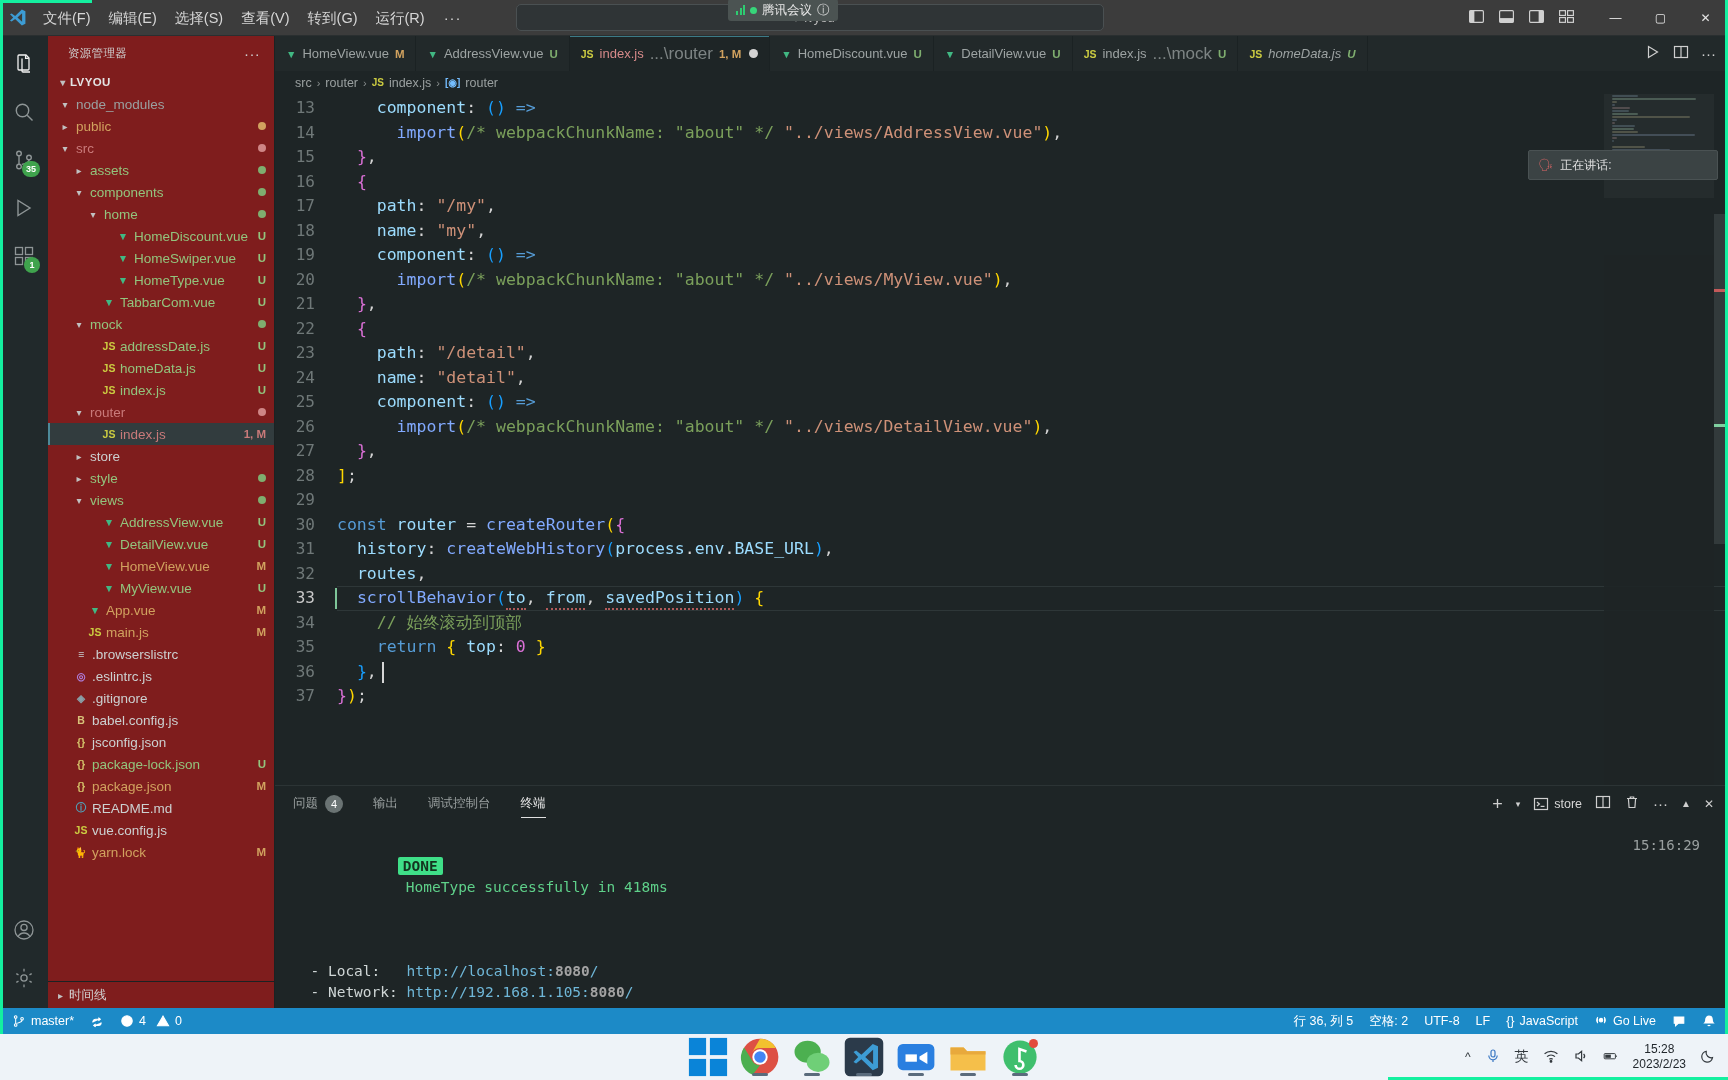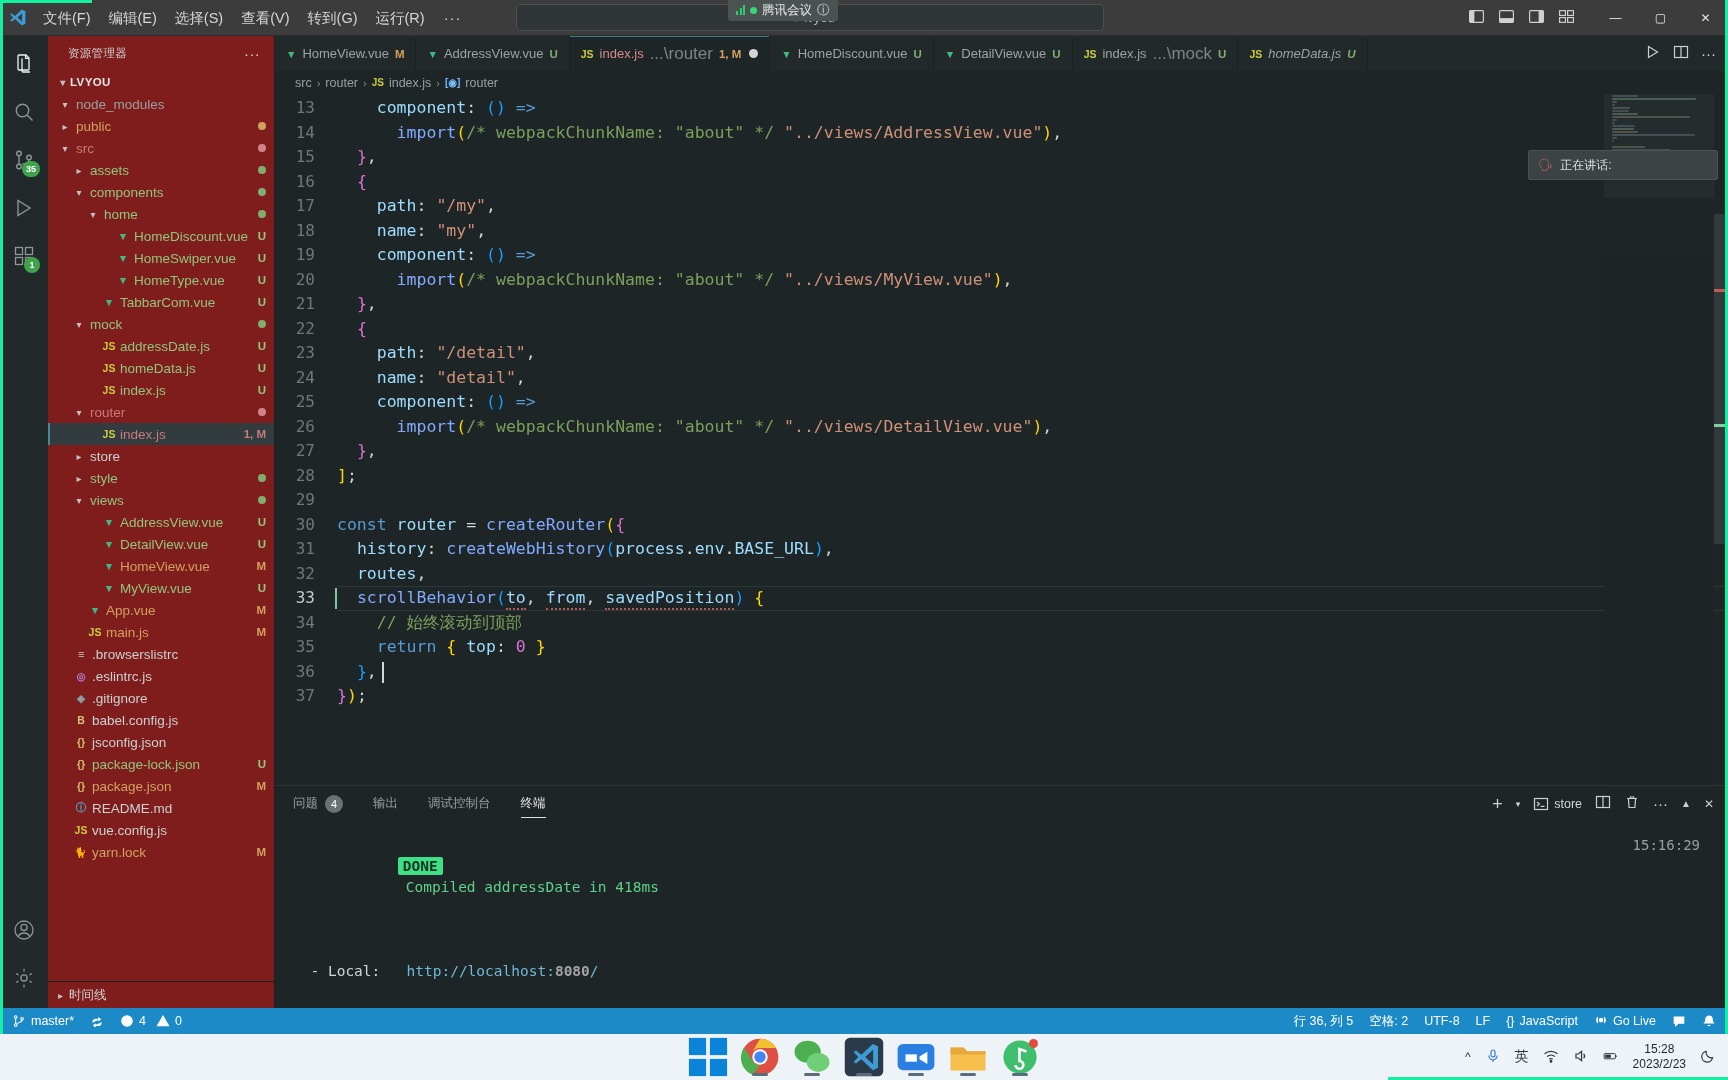--- a/index.html
+++ b/index.html
@@ -761,25 +761,26 @@
                 </svg></span>
             <span style="font-size:15px;line-height:1">···</span>
             <span style="font-size:10px">▲</span>
             <span style="font-size:12px">✕</span>
           </div>
         </div>
         <div class="terminal">
           <div class="term-ts">15:16:29</div>
           <div class="term-line">
             <span class="badge-done">DONE</span>
-            <span class="term-green" style="margin-left:8px">Compiled addressDate in 418ms</span>
+            <span class="term-green" style="margin-left:8px">HomeType successfully in 418ms</span>
           </div>
           <div class="term-line" style="height:21px">&nbsp;</div>
           <div class="term-line" style="height:21px">&nbsp;</div>
           <div class="term-line"><span>  - Local:   </span><span class="term-link">http://localhost:</span><span class="term-blue-b">8080</span><span class="term-link">/</span></div>
+          <div class="term-line"><span>  - Network: </span><span class="term-link">http://192.168.1.105:</span><span class="term-blue-b">8080</span><span class="term-link">/</span></div>
         </div>
       </div>
     </div>
   </div>
 
   <div class="statusbar">
     <div class="sb-item">
       <svg viewBox="0 0 16 16">
           <circle cx="4.2" cy="3.4" r="1.5" fill="none" stroke="#fff" stroke-width="1.2"></circle>
           <circle cx="4.2" cy="12.6" r="1.5" fill="none" stroke="#fff" stroke-width="1.2"></circle>

